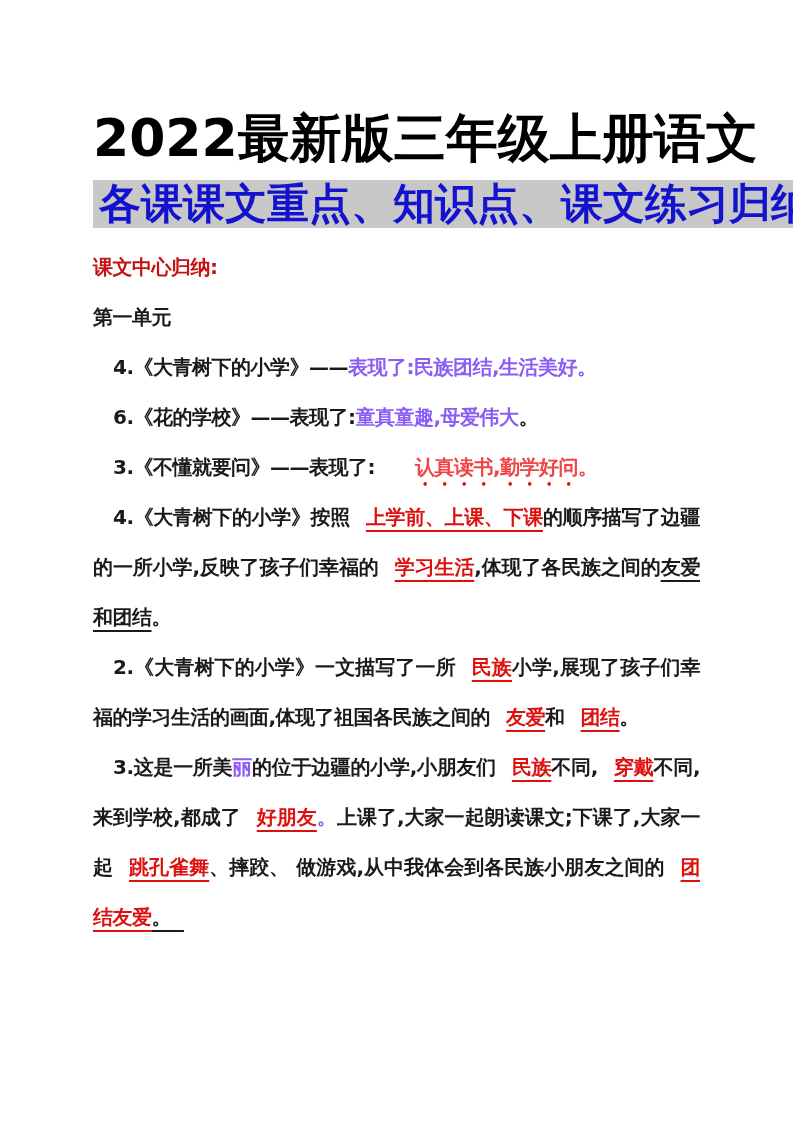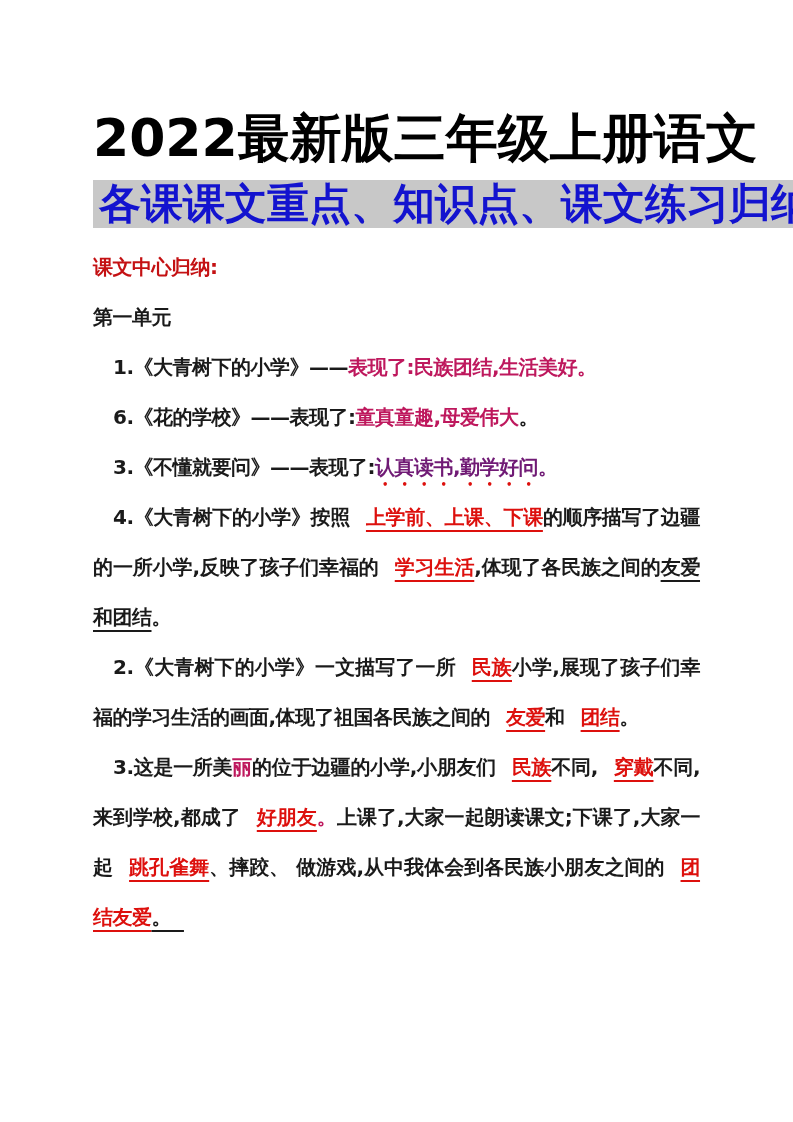--- a/index.html
+++ b/index.html
@@ -43,56 +43,57 @@
     margin-top:14px;
     font-size:20px;
     font-weight:600;
     line-height:50px;
     letter-spacing:-0.5px;
     text-align:justify;
   }
   .doc-body p{margin:0;}
   p.ind{text-indent:1em;}
   .seg-k{color:#1a1a1a;}
-  .seg-r{color:#be185d;}
+  .seg-r{color:#8b5cf6;}
   .seg-rh{color:#c41113;font-weight:700;}
   .seg-ru{
     color:#dd100d;
     text-decoration:underline;
     text-decoration-thickness:2px;
     text-underline-offset:6px;
     padding-left:16px;
   }
   .seg-ku{
     color:#1a1a1a;
     text-decoration:underline;
     text-decoration-thickness:2px;
     text-underline-offset:6px;
   }
   .seg-rd{
-    color:#701a75;
+    color:#ef4444;
     -webkit-text-emphasis:filled dot #dd100d;
     text-emphasis:filled dot #dd100d;
     -webkit-text-emphasis-position:under right;
     text-emphasis-position:under right;
+    margin-left:40px;
   }
 </style>
 </head>
 <body>
 
 <div class="page">
   <h1 class="title">2022最新版三年级上册语文</h1>
 
   <div class="subtitle-row">
     <span class="subtitle-hl">各课课文重点、知识点、课文练习归纳</span>
   </div>
 
   <div class="doc-body">
     <p><span class="seg-rh">课文中心归纳:</span></p>
     <p><span class="seg-k">第一单元</span></p>
-    <p class="ind"><span class="seg-k">1.《大青树下的小学》——</span><span class="seg-r">表现了:民族团结,生活美好。</span></p>
+    <p class="ind"><span class="seg-k">4.《大青树下的小学》——</span><span class="seg-r">表现了:民族团结,生活美好。</span></p>
     <p class="ind"><span class="seg-k">6.《花的学校》——表现了:</span><span class="seg-r">童真童趣,母爱伟大</span><span class="seg-k">。</span></p>
     <p class="ind"><span class="seg-k">3.《不懂就要问》——表现了:</span><span class="seg-rd">认真读书,勤学好问。</span></p>
     <p class="ind"><span class="seg-k">4.《大青树下的小学》按照</span><span class="seg-ru">上学前、上课、下课</span><span class="seg-k">的顺序描写了边疆的一所小学,反映了孩子们幸福的</span><span class="seg-ru">学习生活</span><span class="seg-k">,体现了各民族之间的</span><span class="seg-ku">友爱和团结</span><span class="seg-k">。</span></p>
     <p class="ind"><span class="seg-k">2.《大青树下的小学》一文描写了一所</span><span class="seg-ru">民族</span><span class="seg-k">小学,展现了孩子们幸福的学习生活的画面,体现了祖国各民族之间的</span><span class="seg-ru">友爱</span><span class="seg-k">和</span><span class="seg-ru">团结</span><span class="seg-k">。</span></p>
     <p class="ind"><span class="seg-k">3.这是一所美</span><span class="seg-r">丽</span><span class="seg-k">的位于边疆的小学,小朋友们</span><span class="seg-ru">民族</span><span class="seg-k">不同,</span><span class="seg-ru">穿戴</span><span class="seg-k">不同,来到学校,都成了</span><span class="seg-ru">好朋友</span><span class="seg-r">。</span><span class="seg-k">上课了,大家一起朗读课文;下课了,大家一起</span><span class="seg-ru">跳孔雀舞</span><span class="seg-k">、摔跤、 做游戏,从中我体会到各民族小朋友之间的</span><span class="seg-ru">团结友爱</span><span class="seg-ku">。&nbsp;&nbsp;</span></p>
   </div>
 </div>
 
 </body></html>

